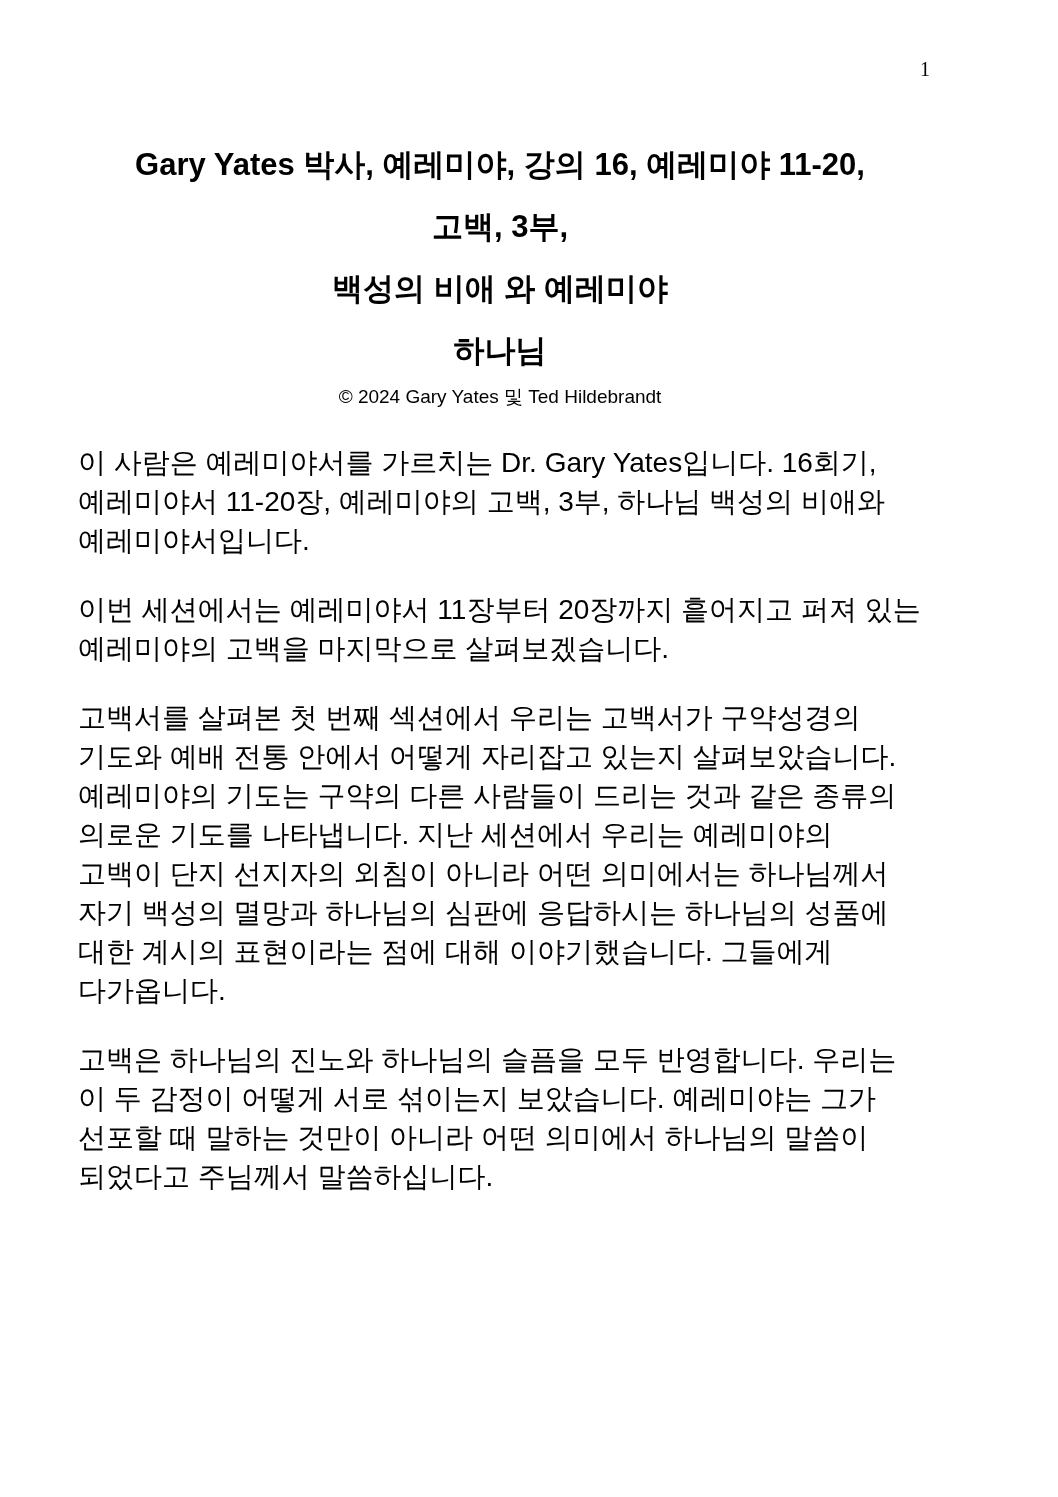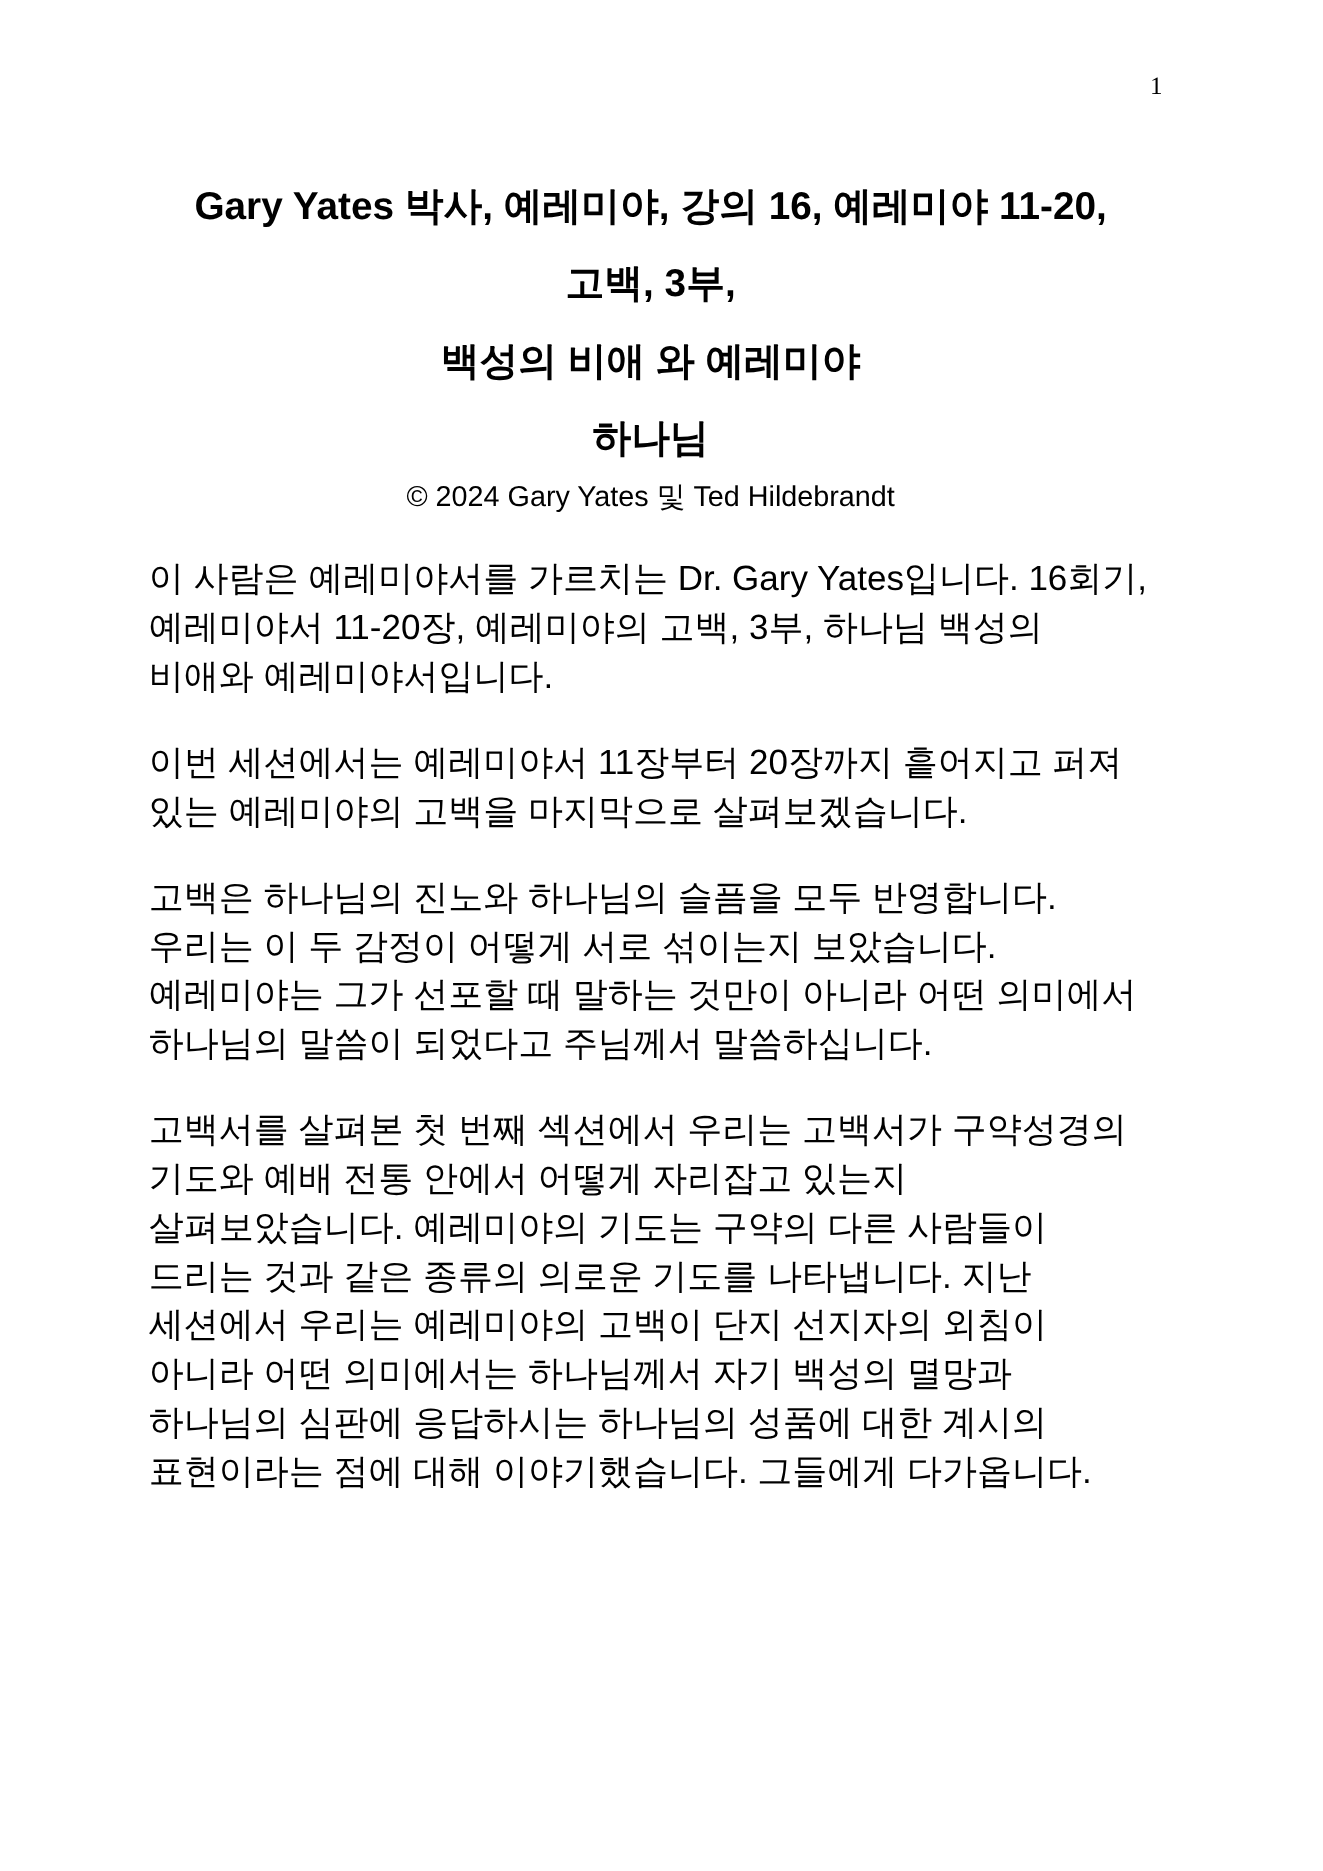--- a/index.html
+++ b/index.html
@@ -18,36 +18,36 @@
   }
   .page-number {
     position: absolute;
     top: 57px;
     right: 128px;
     font-family: "Liberation Serif", "DejaVu Serif", serif;
     font-size: 20px;
     line-height: 24px;
   }
   .content {
-    padding: 134px 136px 0 119px;
+    padding: 134px 136px 0 78px;
   }
   .doc-title {
     margin: 0;
     font-size: 31px;
     font-weight: 700;
     text-align: center;
     line-height: 62px;
   }
   .title-line {
     display: block;
     white-space: nowrap;
   }
   .copyright {
     text-align: center;
-    font-size: 23px;
+    font-size: 19px;
     line-height: 30px;
     font-weight: 400;
     margin: 0 0 31px 0;
   }
   .para {
     margin: 0 0 30px 0;
     font-size: 28px;
     line-height: 39px;
     text-align: left;
     word-break: keep-all;
@@ -69,19 +69,19 @@
       <span class="title-line">백성의 비애 와 예레미야</span>
       <span class="title-line">하나님</span>
     </h1>
 
     <div class="copyright">© 2024 Gary Yates 및 Ted Hildebrandt</div>
 
     <p class="para">이 사람은 예레미야서를 가르치는 Dr. Gary Yates입니다. 16회기, 예레미야서 11-20장, 예레미야의 고백, 3부, 하나님 백성의 비애와 예레미야서입니다.</p>
 
     <p class="para">이번 세션에서는 예레미야서 11장부터 20장까지 흩어지고 퍼져 있는 예레미야의 고백을 마지막으로 살펴보겠습니다.</p>
 
+    <p class="para">고백서를 살펴본 첫 번째 섹션에서 우리는 고백서가 구약성경의 기도와 예배 전통 안에서 어떻게 자리잡고 있는지 살펴보았습니다. 예레미야의 기도는 구약의 다른 사람들이 드리는 것과 같은 종류의 의로운 기도를 나타냅니다. 지난 세션에서 우리는 예레미야의 고백이 단지 선지자의 외침이 아니라 어떤 의미에서는 하나님께서 자기 백성의 멸망과 하나님의 심판에 응답하시는 하나님의 성품에 대한 계시의 표현이라는 점에 대해 이야기했습니다. 그들에게 다가옵니다.</p>
+
     <p class="para">고백은 하나님의 진노와 하나님의 슬픔을 모두 반영합니다. 우리는 이 두 감정이 어떻게 서로 섞이는지 보았습니다. 예레미야는 그가 선포할 때 말하는 것만이 아니라 어떤 의미에서 하나님의 말씀이 되었다고 주님께서 말씀하십니다.</p>
-
-    <p class="para">고백서를 살펴본 첫 번째 섹션에서 우리는 고백서가 구약성경의 기도와 예배 전통 안에서 어떻게 자리잡고 있는지 살펴보았습니다. 예레미야의 기도는 구약의 다른 사람들이 드리는 것과 같은 종류의 의로운 기도를 나타냅니다. 지난 세션에서 우리는 예레미야의 고백이 단지 선지자의 외침이 아니라 어떤 의미에서는 하나님께서 자기 백성의 멸망과 하나님의 심판에 응답하시는 하나님의 성품에 대한 계시의 표현이라는 점에 대해 이야기했습니다. 그들에게 다가옵니다.</p>
 
 
   </div>
 </div>
 
 </body></html>

